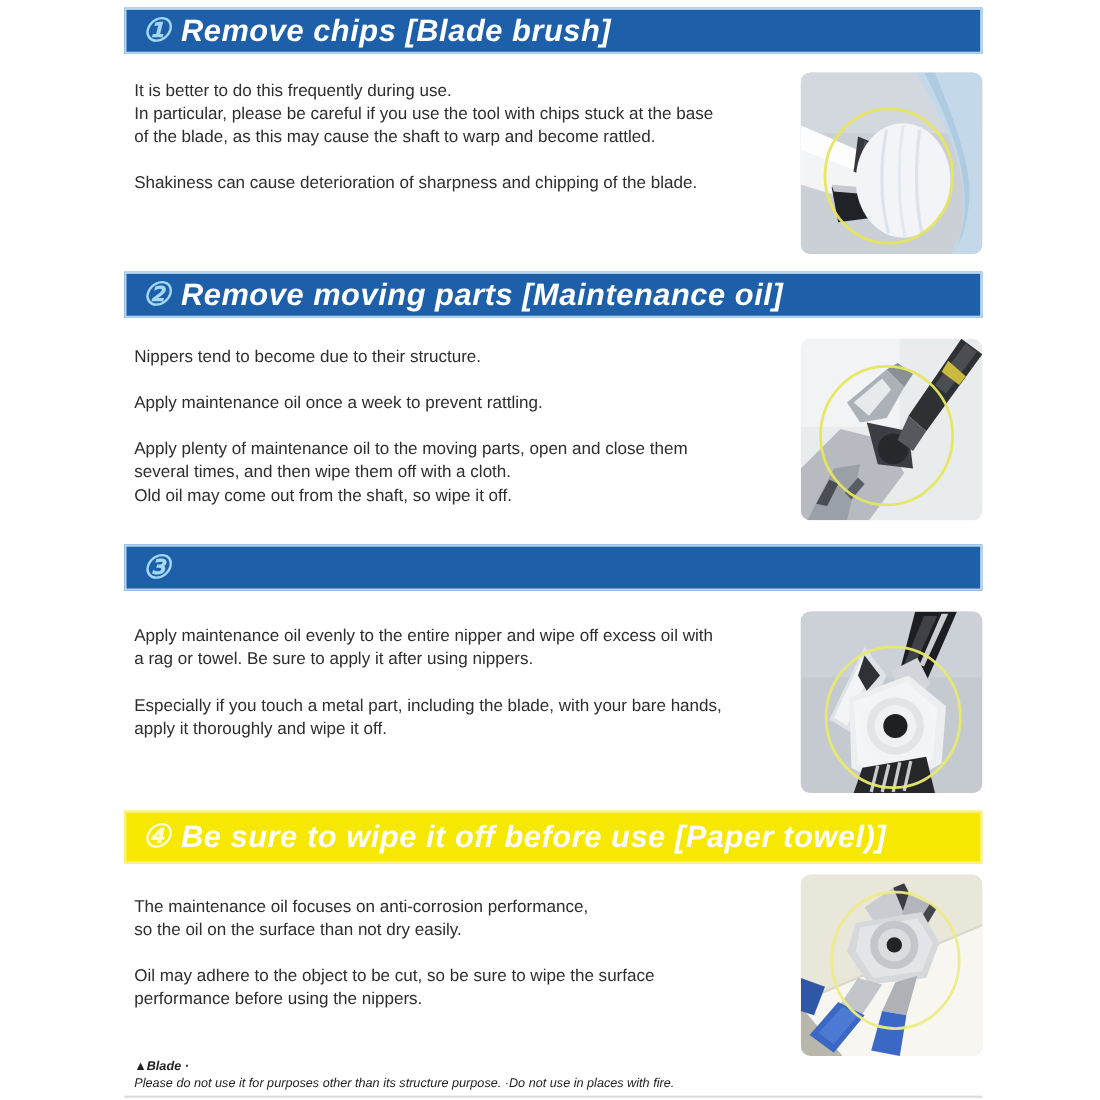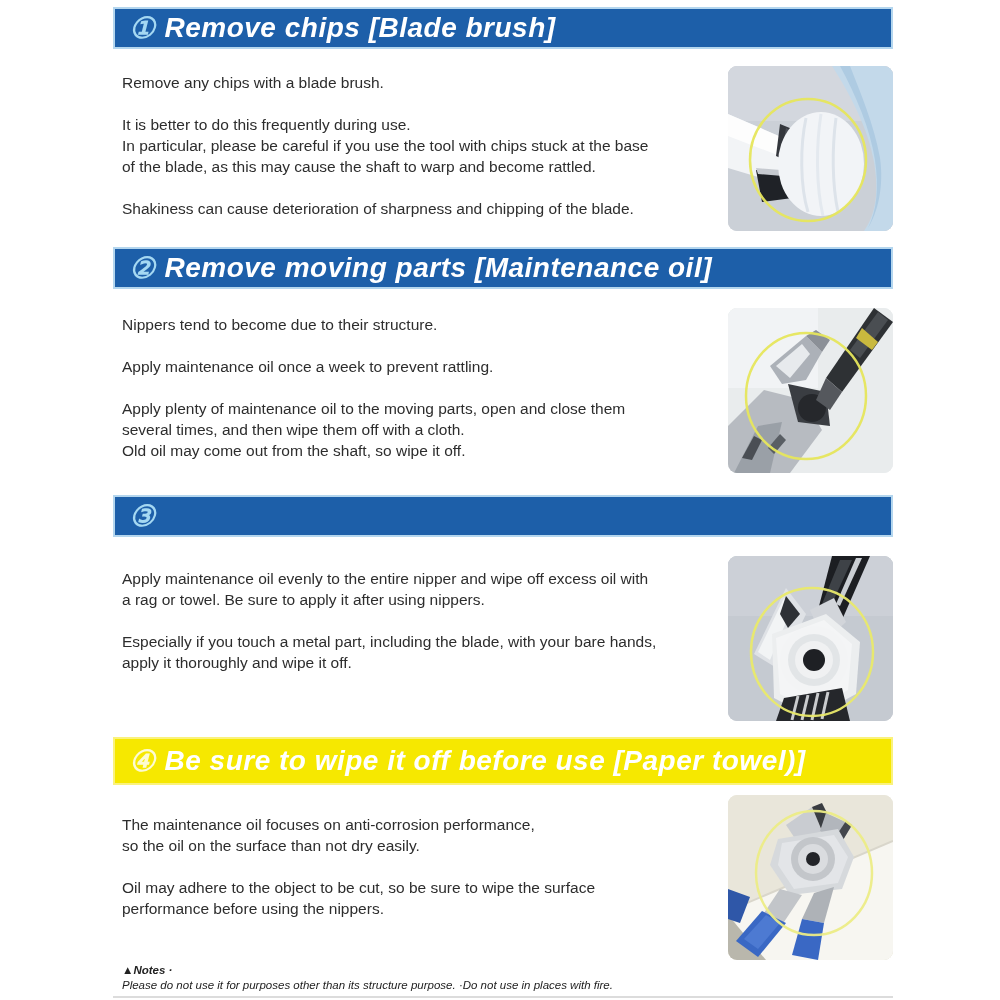--- a/index.html
+++ b/index.html
@@ -39,21 +39,20 @@
 </head>
 <body>
 
 <div class="page">
 
   <div class="banner blue" style="top:7px;">
     <span class="num">①</span>
     <span class="title">Remove chips [Blade brush]</span>
   </div>
   <div class="bodytext" style="top:72px;">
-    <p>Remove any chips with a blade brush.</p>
     <p>It is better to do this frequently during use.
 In particular, please be careful if you use the tool with chips stuck at the base
 of the blade, as this may cause the shaft to warp and become rattled.</p>
     <p>Shakiness can cause deterioration of sharpness and chipping of the blade.</p>
   </div>
   <figure class="photo" style="top:66px;margin:0;" aria-label="photo-blade-brush-cleaning-nipper">
     <svg viewBox="0 0 165 165">
       <rect x="0" y="0" width="165" height="165" fill="#cbd0d7"></rect>
       <rect x="0" y="0" width="165" height="55" fill="#d6dae1" opacity="0.7"></rect>
 
@@ -196,18 +195,18 @@
       <polygon points="34,116 58,128 30,162 8,146" fill="#3a68c4"></polygon>
       <polygon points="38,120 52,128 30,154 16,144" fill="#4d7ad2"></polygon>
       <polygon points="0,94 22,102 12,128 0,124" fill="#2f57a8"></polygon>
       <polygon points="74,124 96,128 90,165 64,160" fill="#3a68c4"></polygon>
 
       <ellipse cx="86" cy="78" rx="58" ry="62" fill="none" stroke="#ecec86" stroke-width="2.5" opacity="0.95"></ellipse>
     </svg>
   </figure>
 
   <div class="notes">
-    <div class="notes-title">▲Notes ·</div>
+    <div class="notes-title">▲Blade ·</div>
     <div class="notes-body">Please do not use it for purposes other than its structure purpose. ·Do not use in places with fire.</div>
   </div>
   <div class="bottom-divider"></div>
 
 </div>
 
 </body></html>

